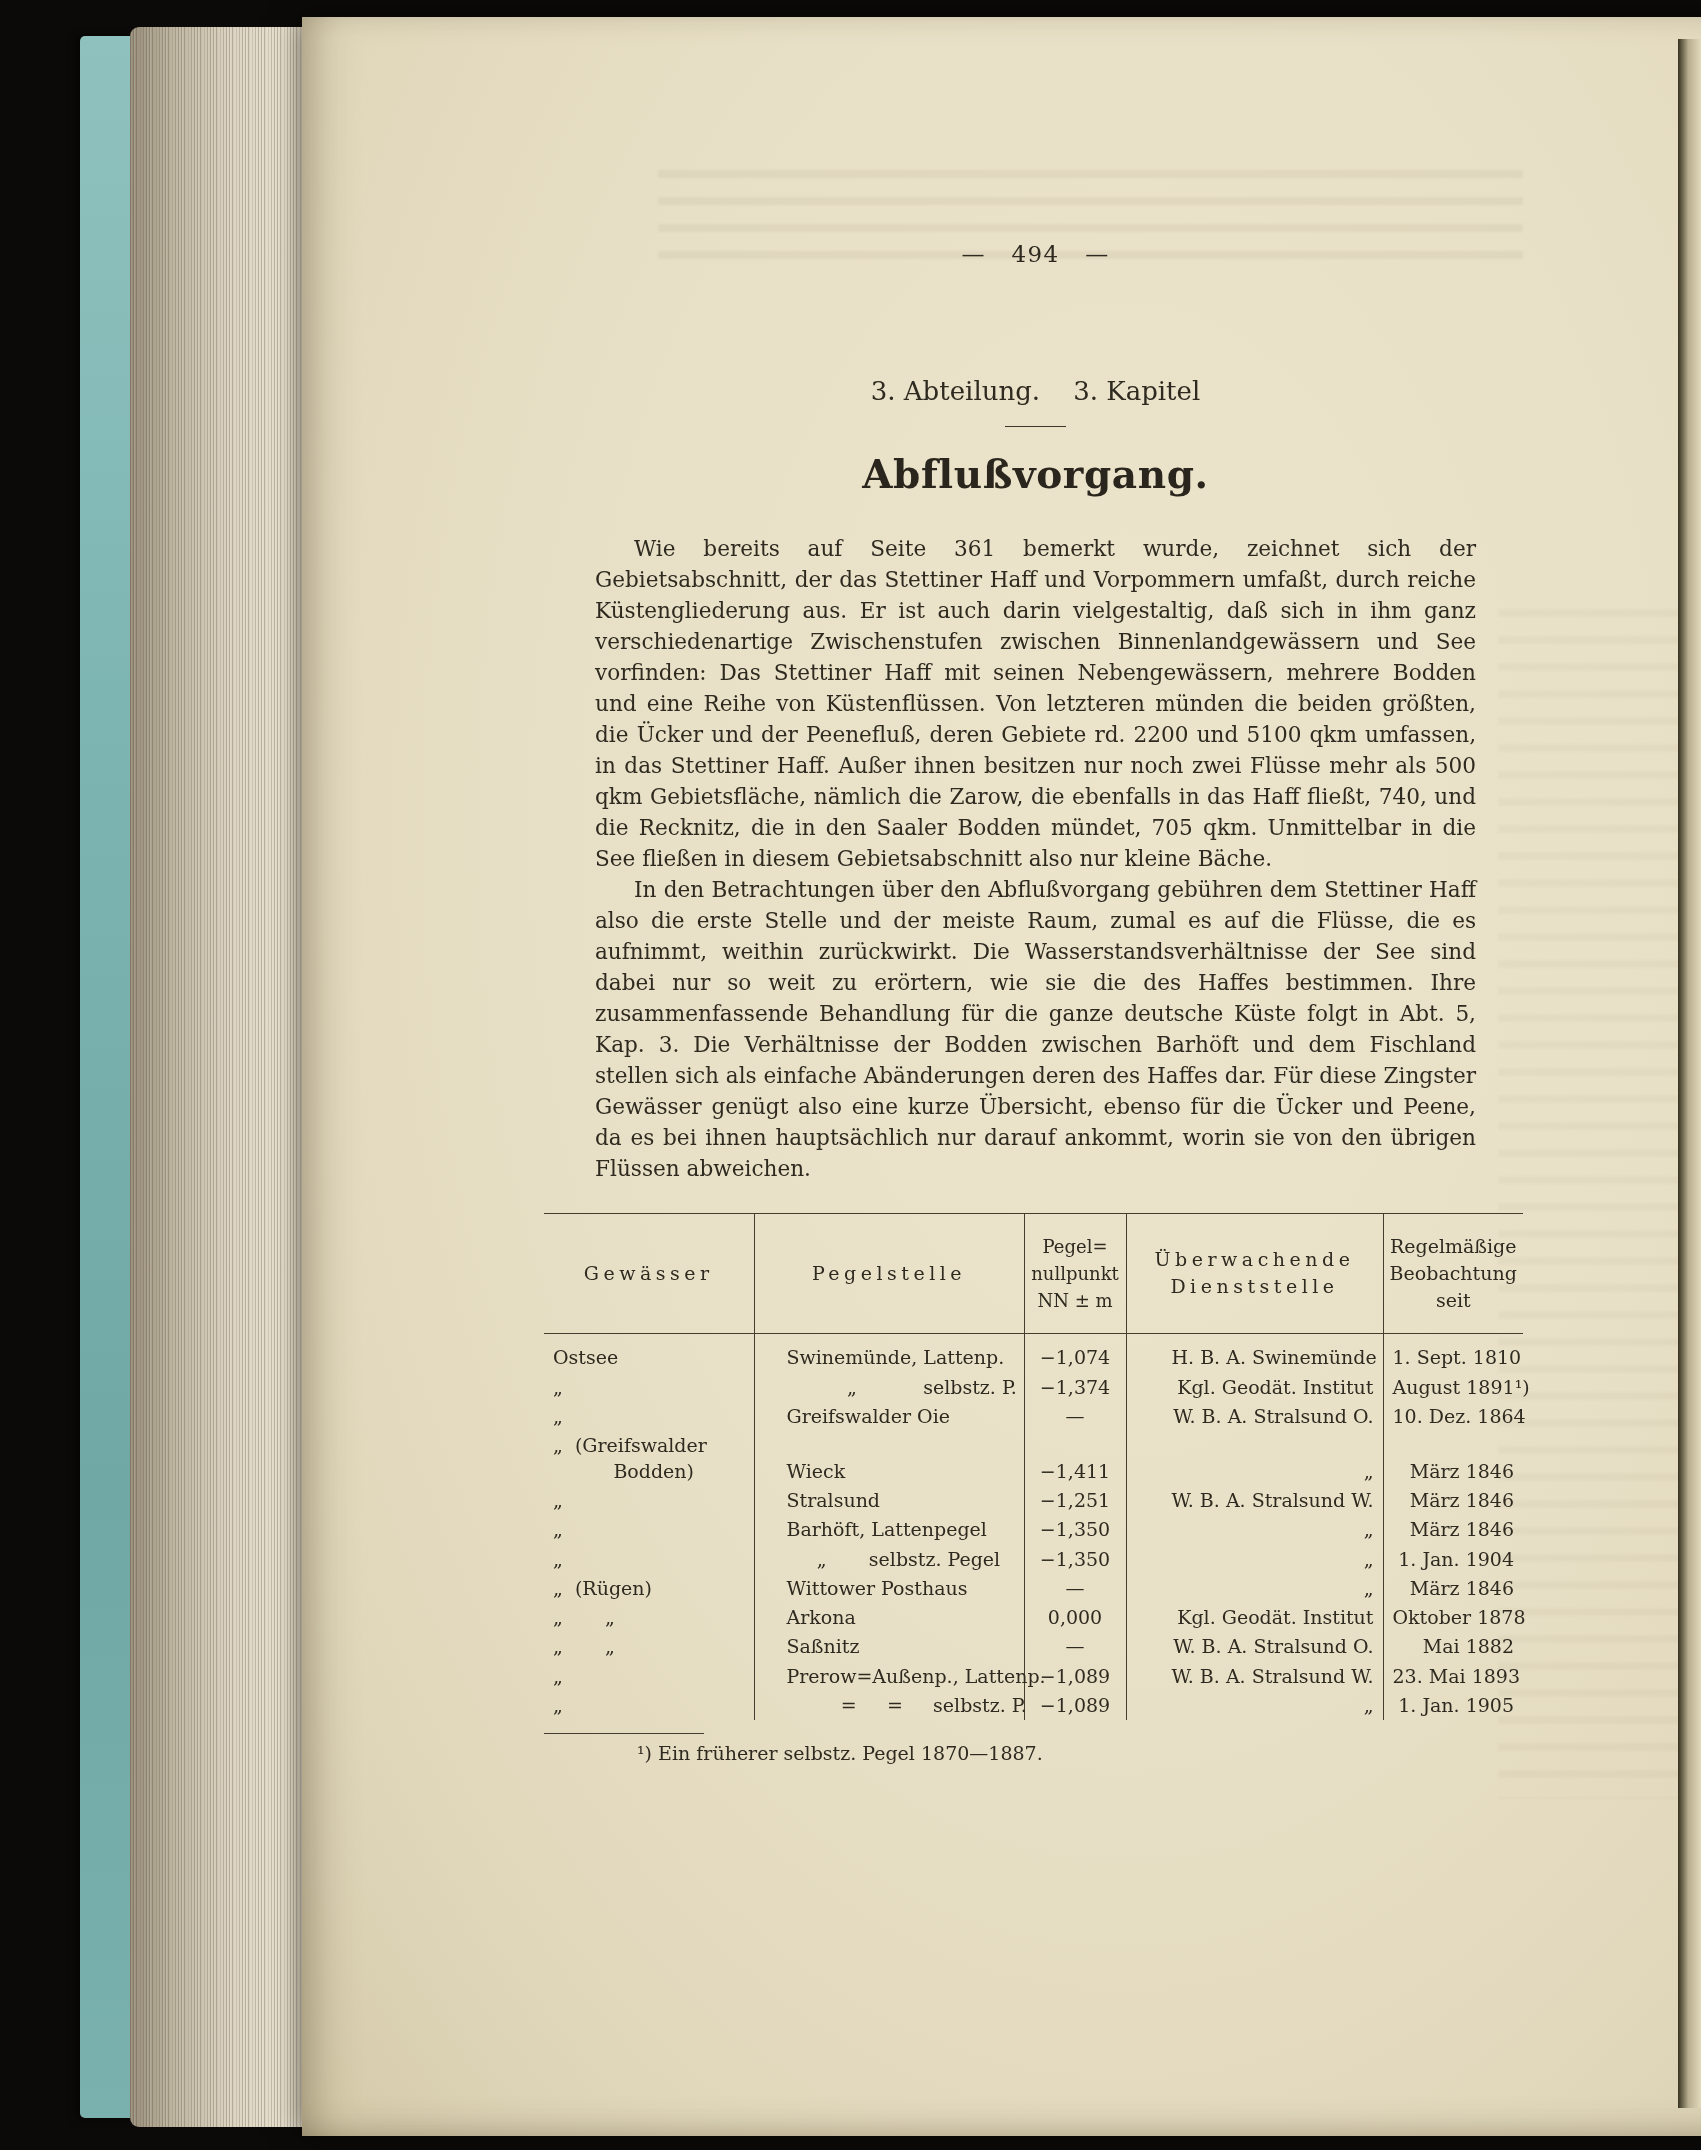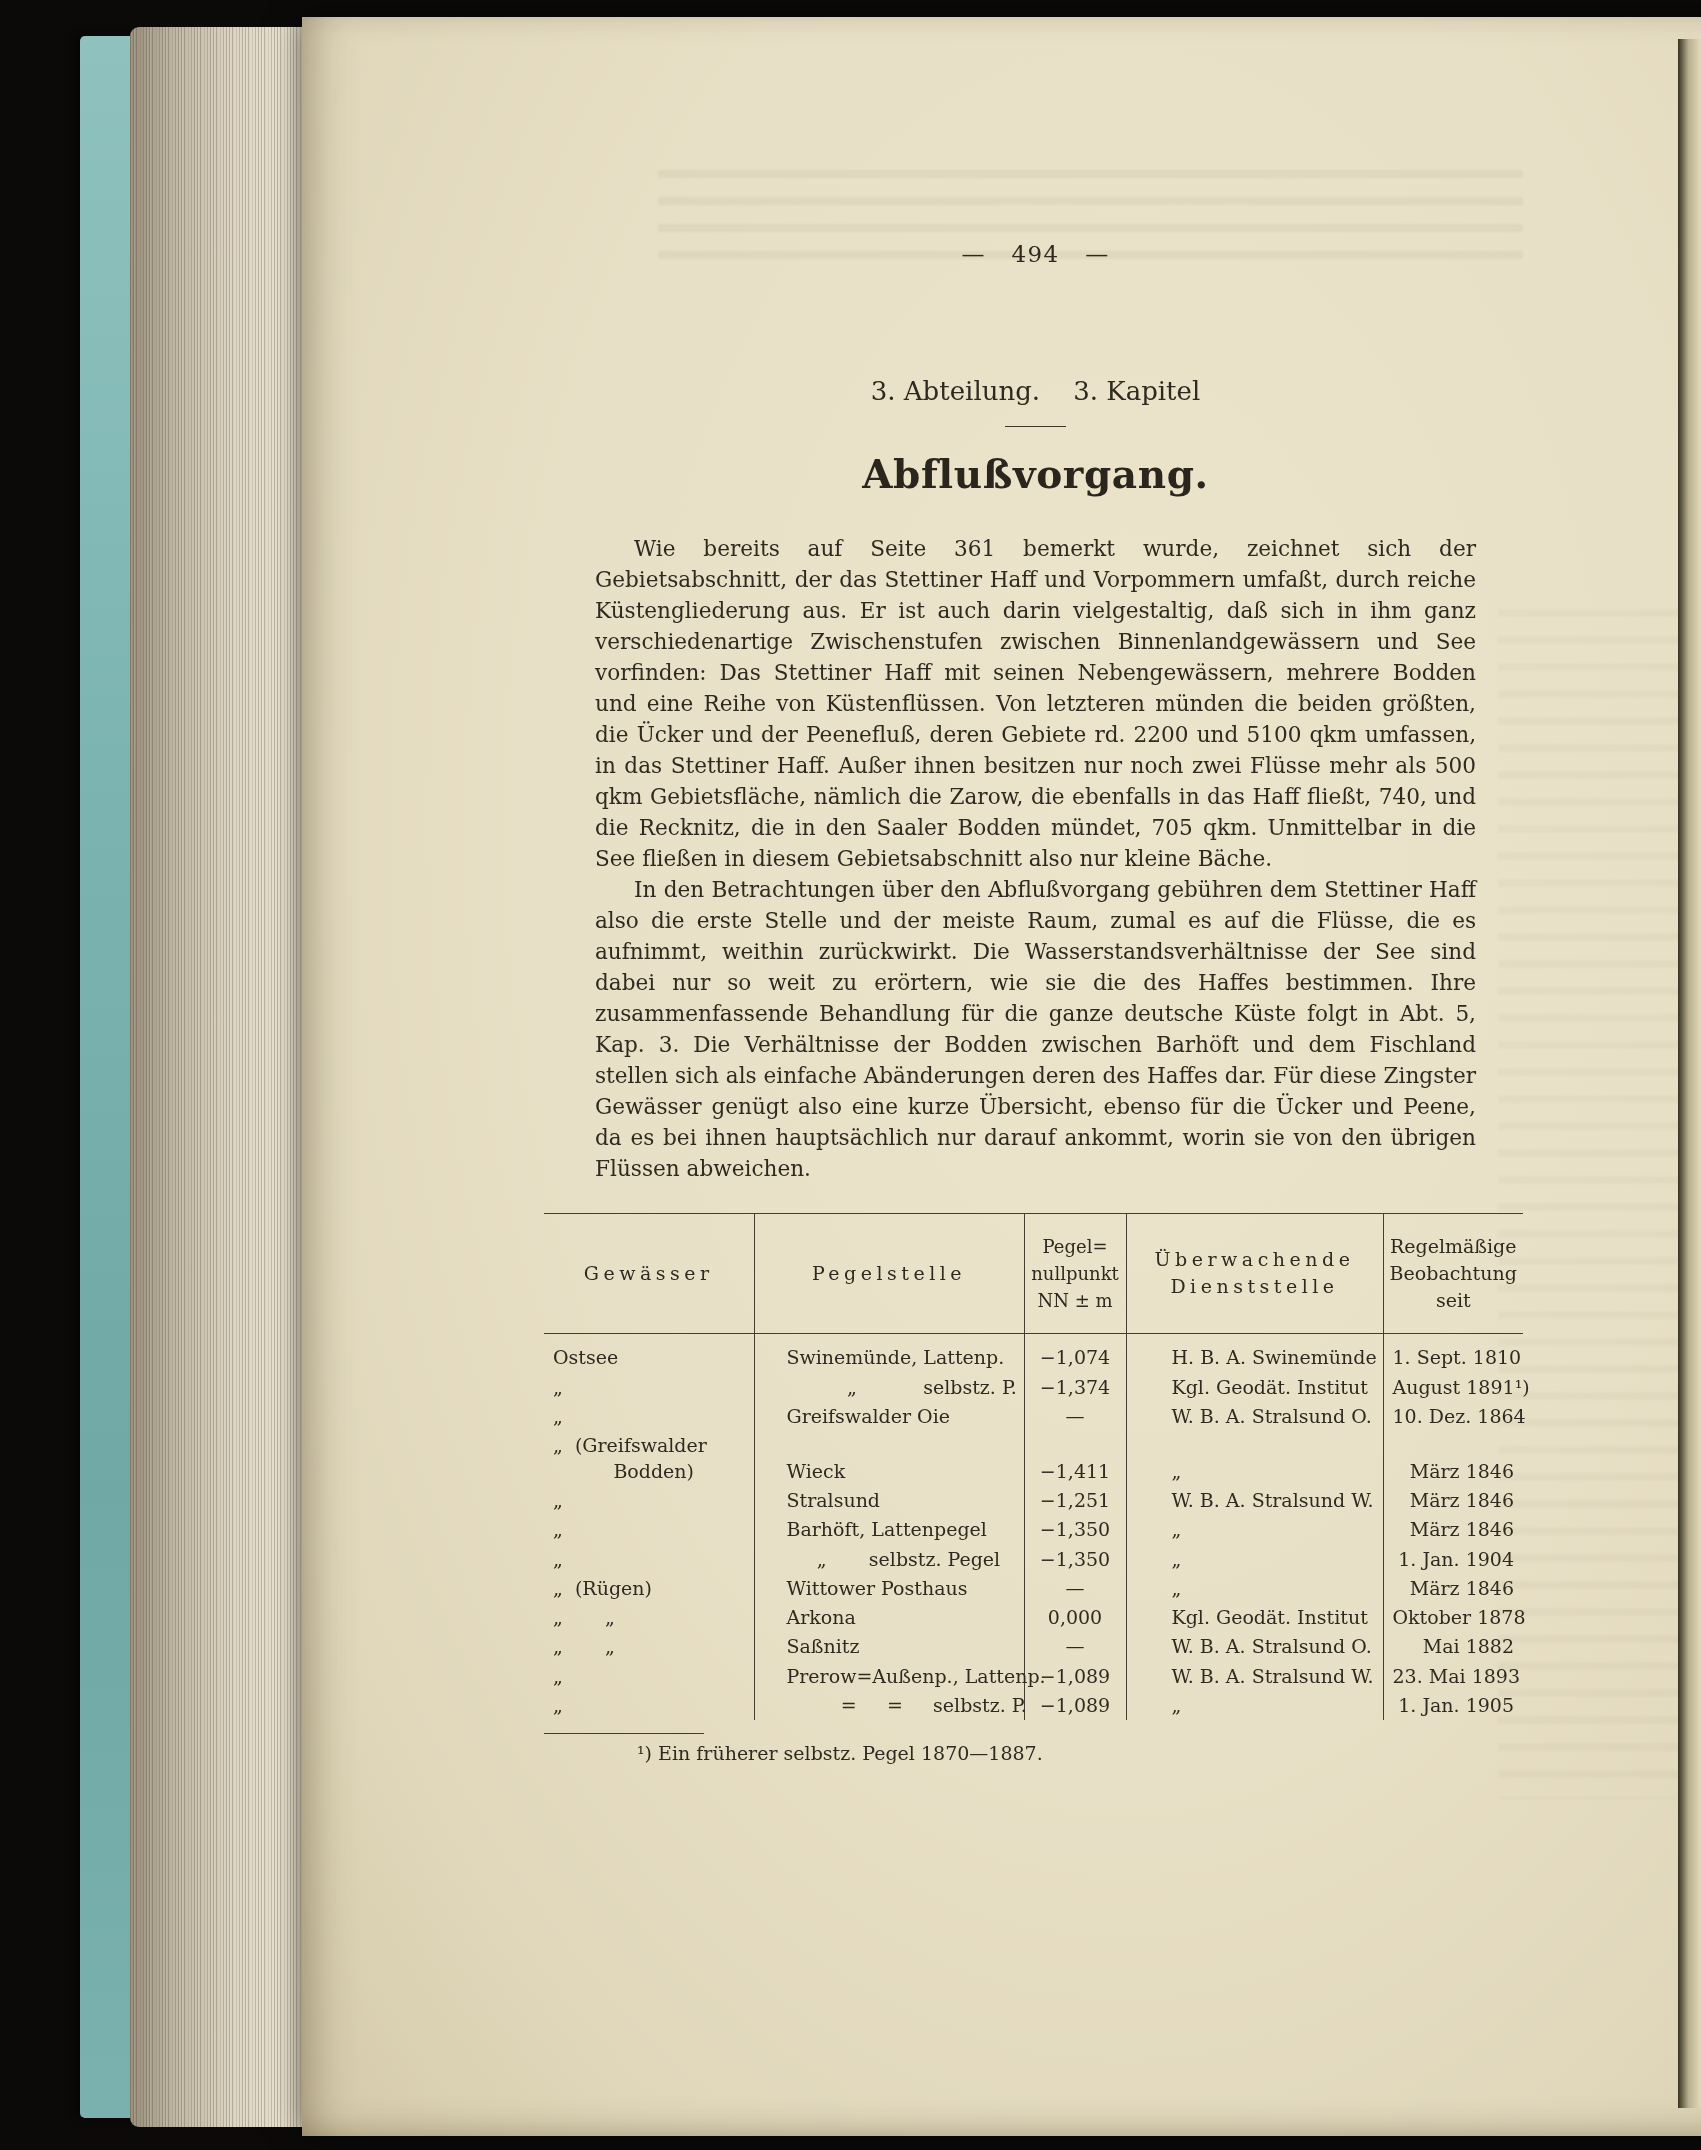--- a/index.html
+++ b/index.html
@@ -119,21 +119,21 @@
   table.gauge tbody td {
     padding: 1.9px 9px;
     line-height: 25.5px;
     vertical-align: bottom;
     white-space: pre;
   }
   table.gauge tbody tr:first-child td { padding-top: 11.5px; }
   table.gauge tbody td:nth-child(1) { text-align: left; }
   table.gauge tbody td:nth-child(2) { text-align: left; padding-left: 32px; }
   table.gauge tbody td:nth-child(3) { text-align: center; }
-  table.gauge tbody td:nth-child(4) { text-align: left; padding-left: 45px; }
+  table.gauge tbody td:nth-child(4) { text-align: right; padding-left: 45px; }
   table.gauge tbody td:nth-child(5) { text-align: right; margin-top: 44px; }
 
   .footnote-rule {
     width: 160px; height: 0;
     border-top: 1.3px solid #453e2f;
     margin: 12.7px 0 0 0;
   }
   .footnote {
     margin: 7.6px 0 0 93px;
     font-size: 19px;

